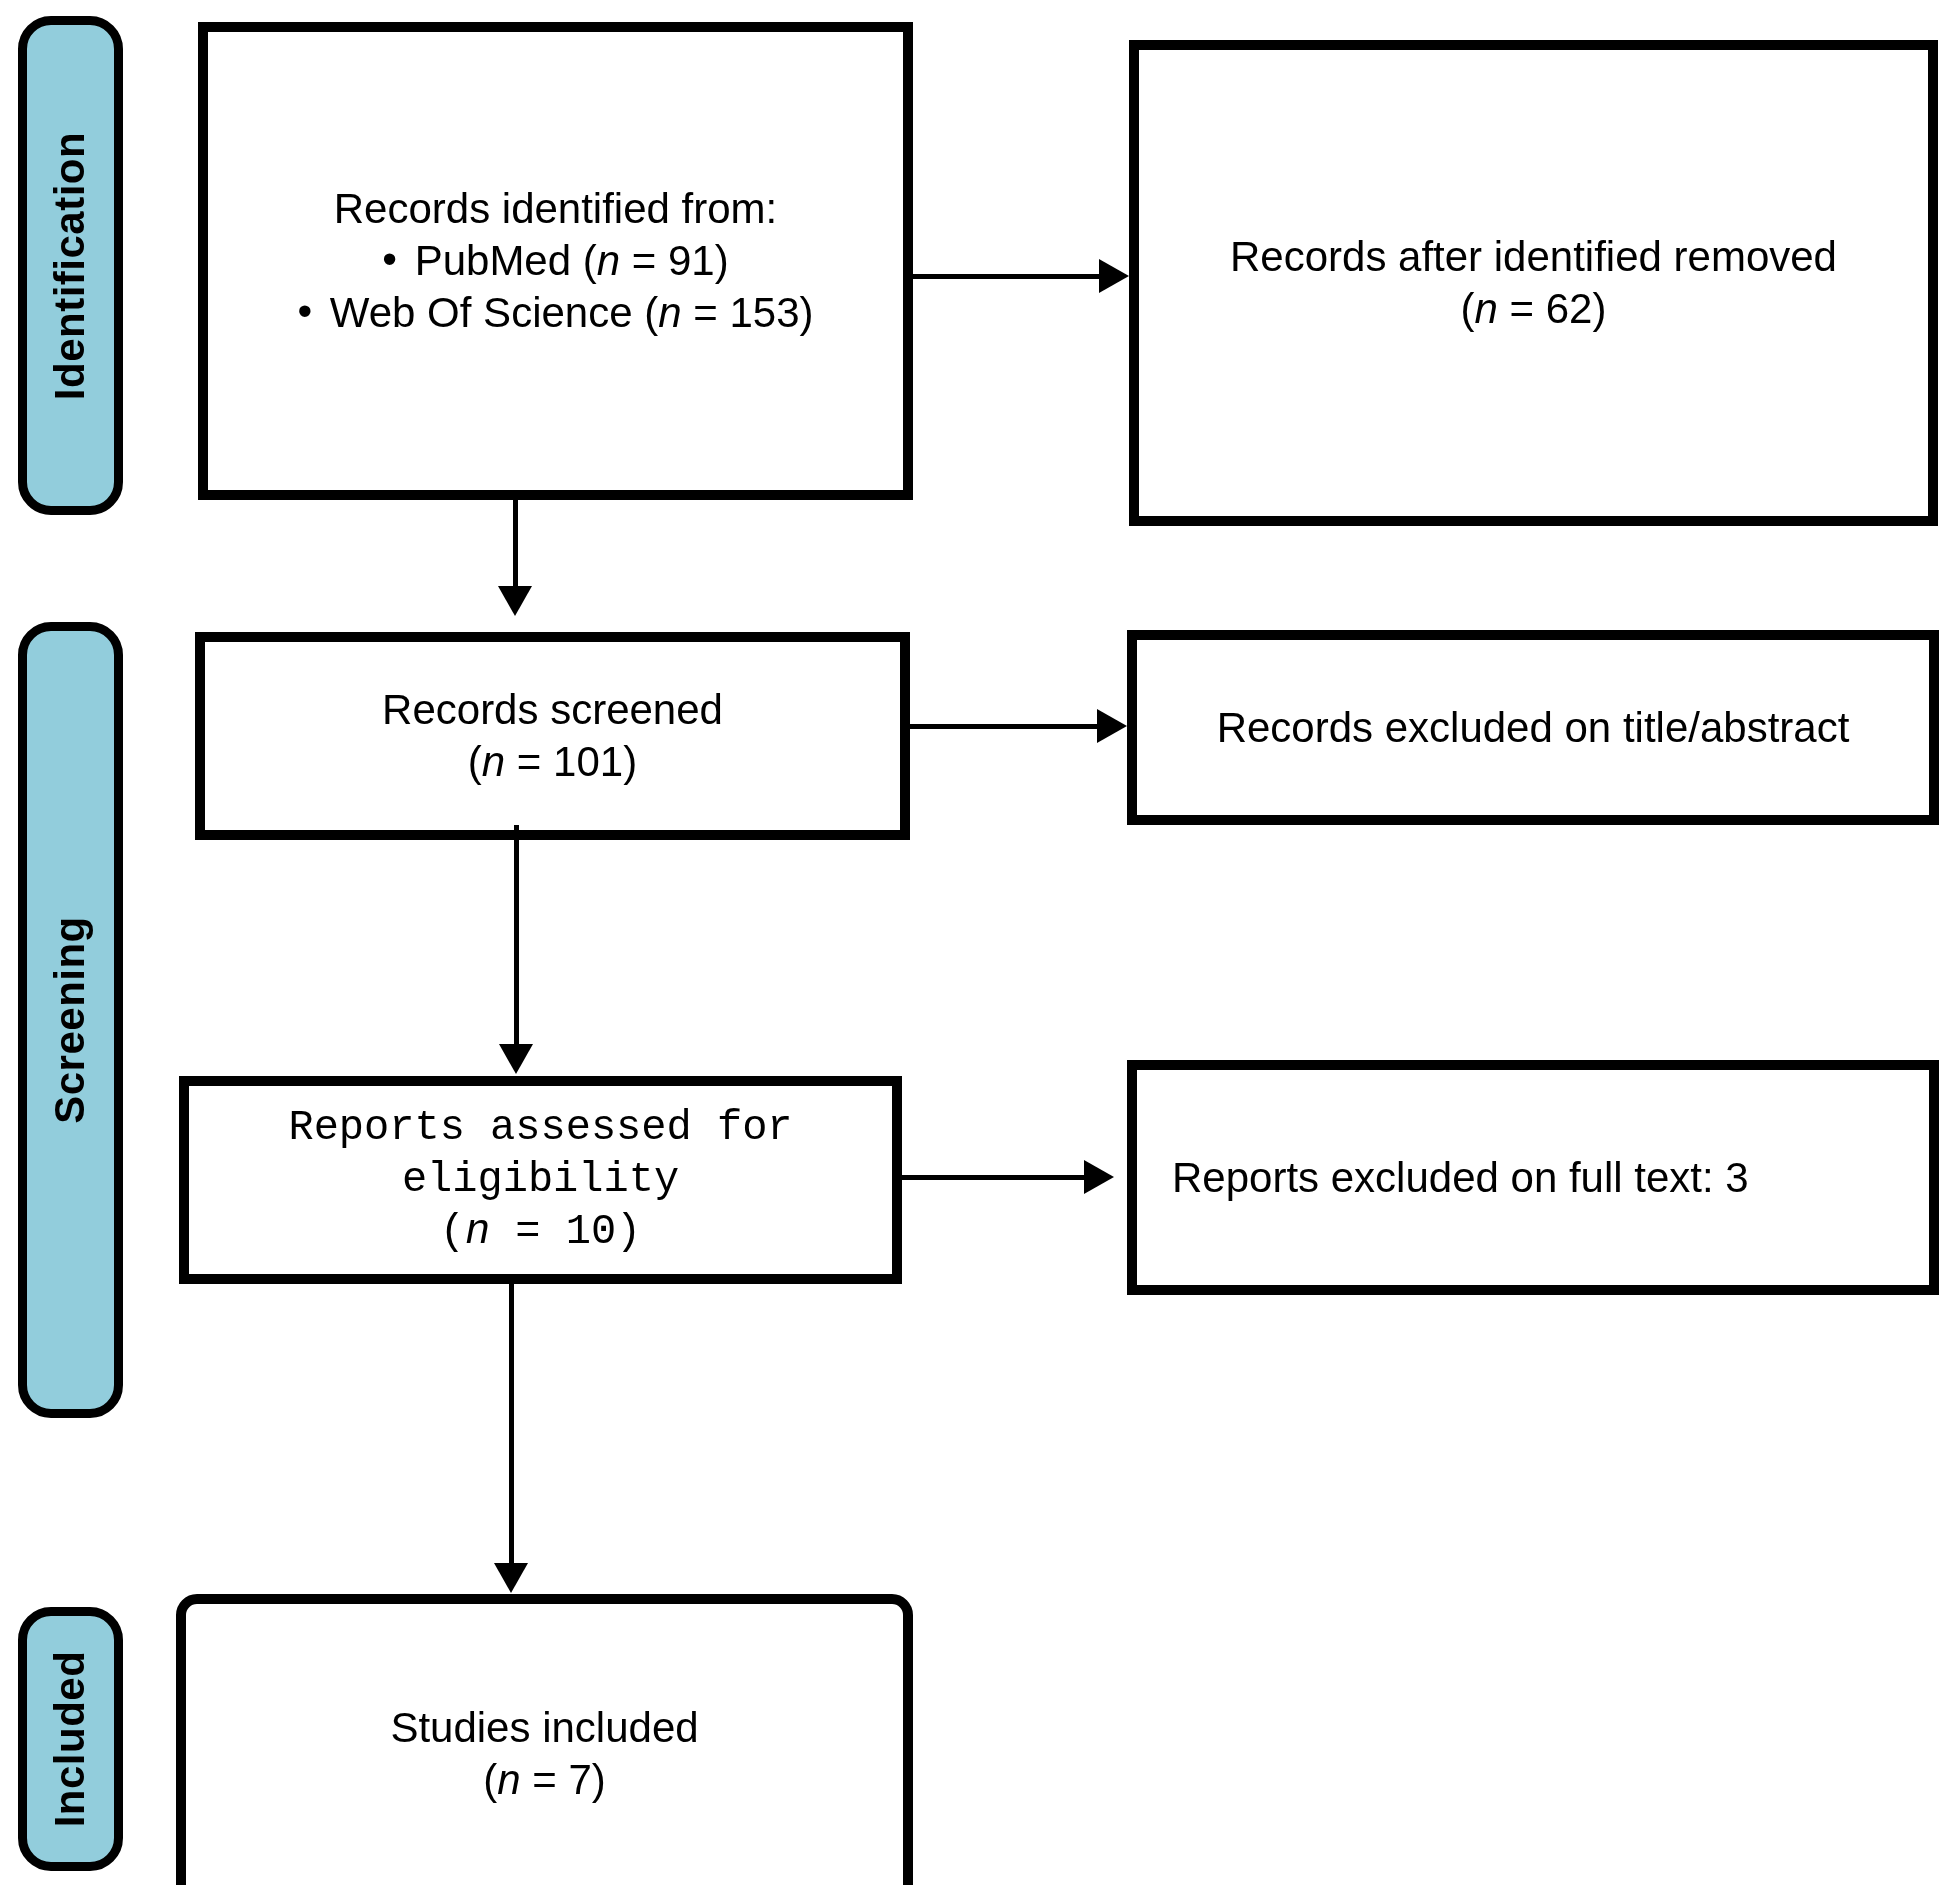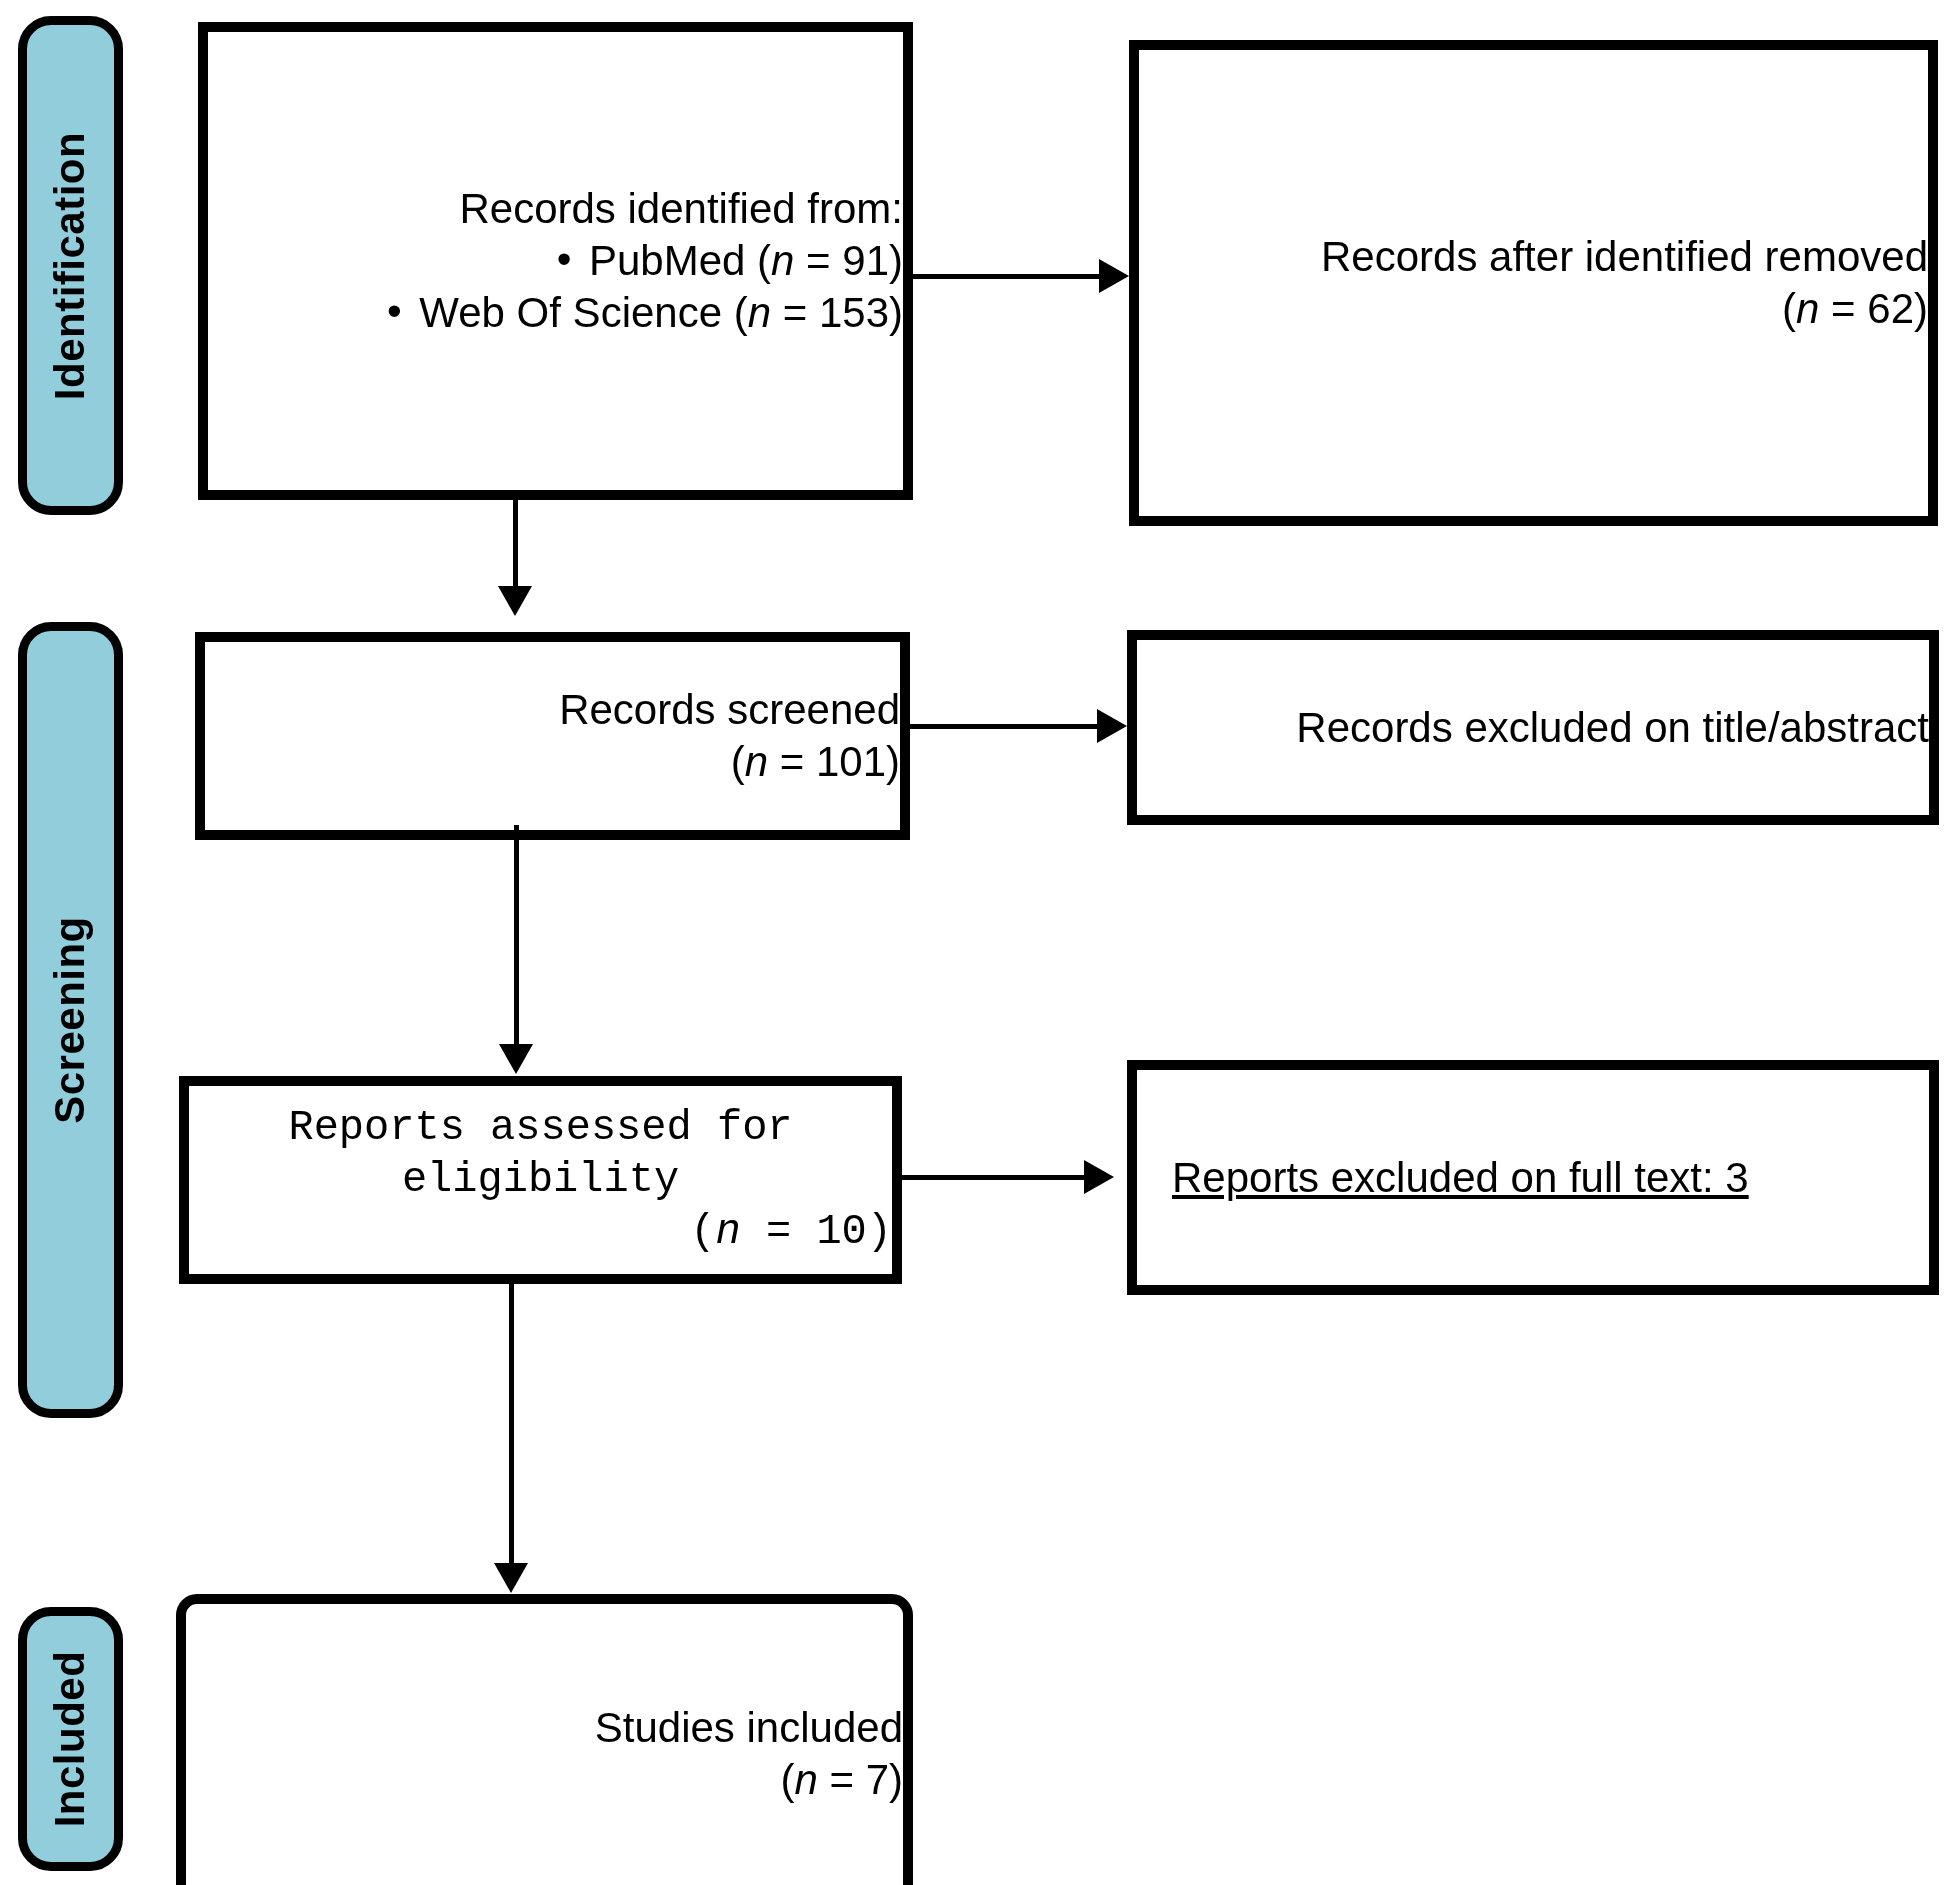--- a/index.html
+++ b/index.html
@@ -38,31 +38,30 @@
   }
   
   .box {
     position: absolute;
     background: #ffffff;
     border: 10.7px solid var(--line, #000000);
     box-sizing: border-box;
     display: flex;
     flex-direction: column;
     justify-content: center;
-    align-items: flex-end;
+    align-items: center;
     text-align: center;
     font-size: 42px;
     line-height: 52px;
   }
   .box.align-left {
     align-items: flex-start;
     text-align: left;
     padding-left: 35px;
     padding-right: 24px;
-    text-decoration: underline;
   }
   .bullet-line { white-space: nowrap; }
   .bullet {
     display: inline-block;
     margin-right: 0.42em;
     transform: translateY(-0.04em);
   }
   .it { font-style: italic; }
   
   .hline, .vline {

